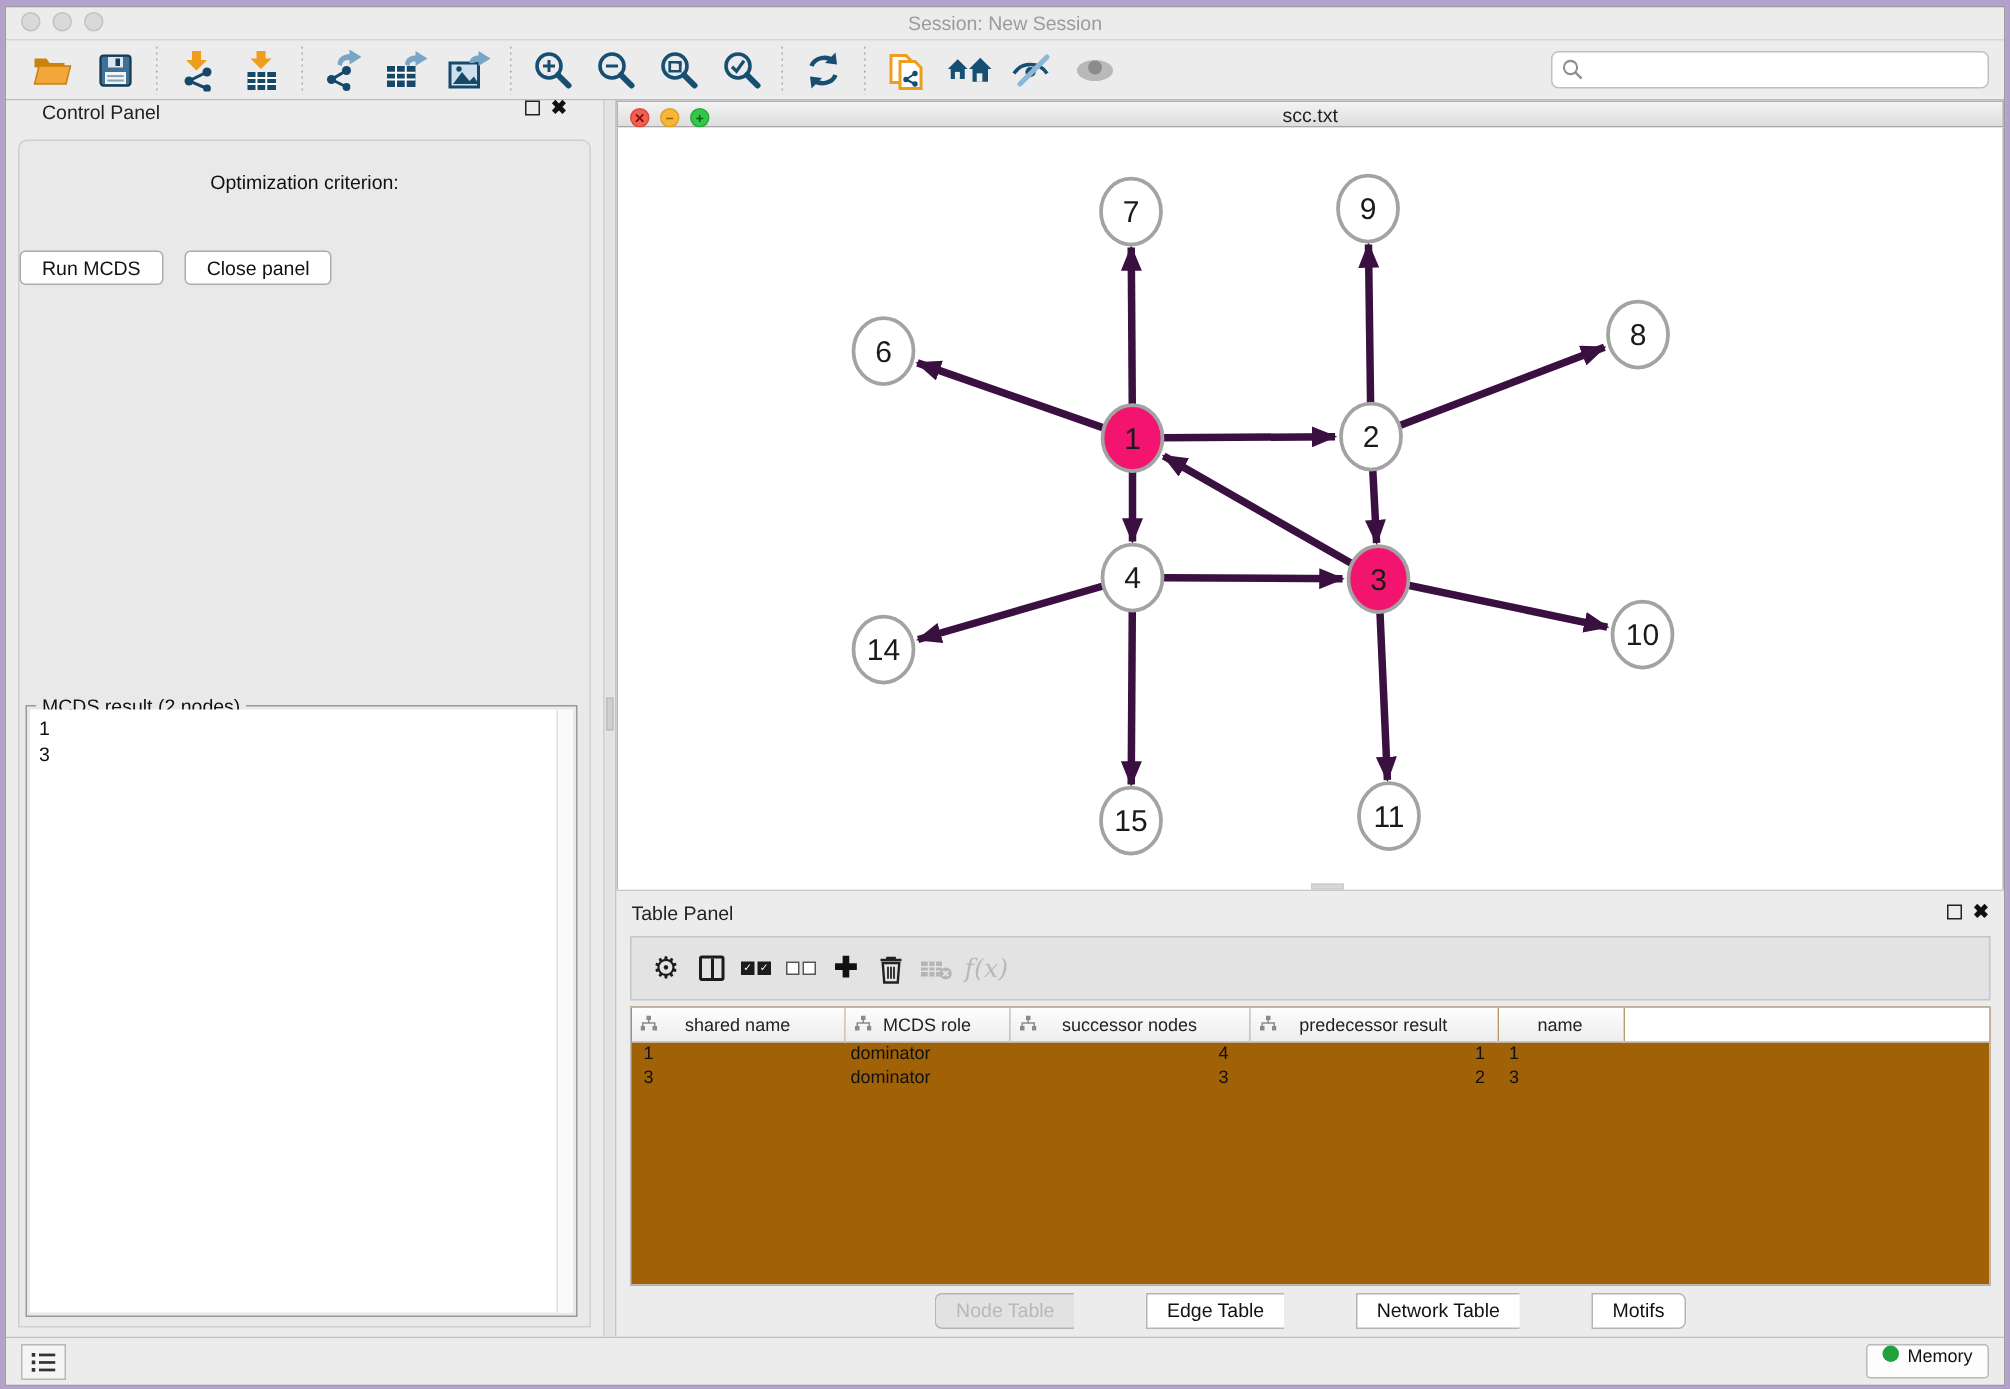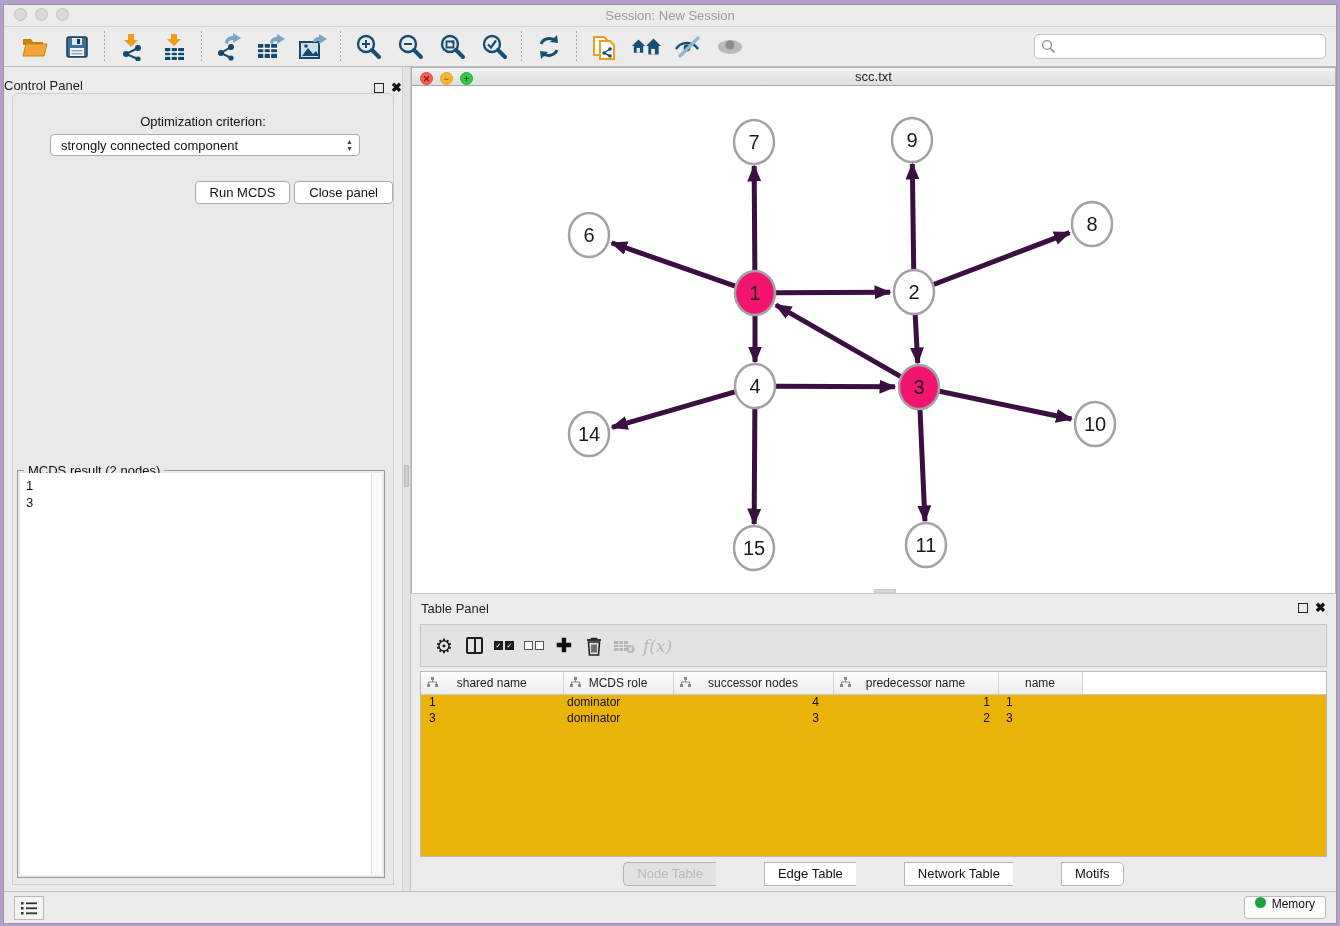--- a/index.html
+++ b/index.html
@@ -24,38 +24,38 @@
   .search-wrap { margin-left:auto; position:relative; }
   .search-wrap input { width:292px; height:25px; border:1px solid #c0c0c0; border-radius:5px;
     background:#fff; padding:0 8px 0 26px; font-size:13px; outline:none; color:#333; }
   .search-glass { position:absolute; left:7px; top:5px; }
 
   
   .main { flex:1; display:flex; min-height:0; }
 
   
   .control-panel { width:398px; display:flex; flex-direction:column; background:#ececec; position:relative; }
-  .panel-header { height:26px; display:flex; align-items:flex-end; padding:0 0; }
+  .panel-header { height:26px; display:flex; align-items:flex-start; padding:0 24px; }
   .panel-header .ph-title { font-size:13px; color:#222; }
   .ph-icons { margin-left:auto; display:flex; gap:7px; align-items:center; }
   .float-box { width:10px; height:10px; border:1.5px solid #222; }
   .close-x { font-size:13px; font-weight:bold; color:#111; line-height:10px; cursor:pointer; }
   .cp-tabs { height:26px; display:flex; justify-content:center; align-items:flex-end; }
   .cp-tab { font-size:13px; padding:3px 14px 4px; background:#fff; border:1px solid #bfbfbf; border-right:none; color:#111; cursor:pointer; }
   .cp-tab:first-child { border-radius:4px 0 0 4px; }
   .cp-tab.last { border-right:1px solid #bfbfbf; border-radius:0 4px 4px 0; }
   .cp-tab.muted { background:#e6e6e6; color:#bdbdbd; border-color:#c7c7c7; }
   .cp-body { flex:1; margin:0 8px 6px 8px; background:#e9e9e9; border:1px solid #cfcfcf;
     border-radius:6px 6px 0 0; position:relative; }
   .opt-label { position:absolute; top:20px; left:0; right:0; text-align:center; font-size:13px; color:#111; }
   .opt-select { position:absolute; top:40px; left:37px; width:310px; height:22px; background:#fff;
     border:1px solid #ababab; border-radius:4px; font-size:13px; color:#111; display:flex; align-items:center;
     padding:0 20px 0 10px; cursor:pointer; }
   .sel-arrows { position:absolute; right:6px; top:3px; display:flex; flex-direction:column; line-height:7px; font-size:7px; color:#444; }
-  .cp-buttons { position:absolute; top:87px; left:0; right:0; display:flex; justify-content:flex-end; gap:4px; }
+  .cp-buttons { position:absolute; top:73px; left:0; right:0; display:flex; justify-content:flex-start; gap:14px; }
   .cp-btn { font-size:13px; padding:3px 14px; background:#fff; border:1px solid #ababab; border-radius:4px; color:#111; cursor:pointer; }
   .result-group { position:absolute; left:4px; right:8px; top:376px; bottom:6px; border:1px solid #9a9a9a; }
   .result-title { position:absolute; top:-8px; left:6px; background:#e9e9e9; padding:0 4px; font-size:13px; color:#111; }
   .result-area { position:absolute; inset:2px; background:#fff; display:flex; }
   .result-text { flex:1; font-size:13px; color:#111; padding:4px 0 0 6px; line-height:17px; white-space:pre; }
   .result-scroll { width:11px; background:#fafafa; border-left:1px solid #e0e0e0; }
 
   
   .splitter { width:9px; background:#e3e3e3; border-left:1px solid #d0d0d0; border-right:1px solid #c6c6c6; position:relative; cursor:col-resize; }
   .splitter .grip { position:absolute; top:398px; left:1px; width:5px; height:22px; background:#cfcfcf; border:1px solid #bdbdbd; }
@@ -86,21 +86,21 @@
   .tpt-icon { height:30px; min-width:30px; padding:0 4px; display:flex; align-items:center; justify-content:center; cursor:pointer; }
   .tpt-icon.disabled { cursor:default; }
   .gear-glyph { font-size:20px; color:#1c1c1c; line-height:20px; }
   .cols-glyph { width:17px; height:17px; border:2px solid #1c1c1c; border-radius:2px; position:relative; }
   .cols-glyph:before { content:""; position:absolute; left:50%; top:0; bottom:0; width:2px; background:#1c1c1c; }
   .chk-pair { display:flex; gap:2px; }
   .chk { width:9px; height:9px; background:#1c1c1c; color:#fff; font-size:7px; line-height:9px; text-align:center; }
   .unchk { width:9px; height:9px; border:1.5px solid #555; background:#fff; }
   .plus-glyph { font-size:19px; font-weight:bold; color:#111; line-height:19px; }
   .fx-glyph { font-family:"DejaVu Serif", serif; font-style:italic; font-size:17px; color:#b9b9b9; }
-  .table-box { margin:4px 9px 0 9px; height:186px; background:#eab308; border:1px solid #b9b9b9; overflow:hidden; }
+  .table-box { margin:4px 9px 0 9px; height:186px; background:#a16207; border:1px solid #b9b9b9; overflow:hidden; }
   table.node-table { border-collapse:collapse; width:100%; table-layout:fixed; }
   .node-table th { height:22px; font-size:12px; font-weight:normal; color:#222;
     background:linear-gradient(#fdfdfd,#ededed); border-bottom:1px solid #c9c9c9; border-right:1px solid #d4d4d4;
     position:relative; text-align:center; }
   .node-table th.noborder { background:#fff; border-right:none; }
   .node-table th .th-icon { position:absolute; left:6px; top:5px; }
   .node-table td { font-size:12px; color:#111; height:16px; padding:0 8px; white-space:nowrap; overflow:hidden; }
   .tp-tabs { position:absolute; left:0; right:0; top:268px; display:flex; justify-content:center;gap:48px; }
   .tp-tab { font-size:13px; padding:3px 13px 4px; background:#fff; border:1px solid #b5b5b5; border-right:none; color:#111; cursor:pointer; }
   .tp-tab:first-child { border-radius:5px 0 0 5px; }
@@ -272,27 +272,20 @@
     <div class="control-panel">
       <div class="panel-header">
         <span class="ph-title">Control Panel</span>
         <span class="ph-icons">
           <span class="float-box"></span>
           <span class="close-x">✖</span>
         </span>
       </div>
       <div class="cp-body">
         <div class="opt-label">Optimization criterion:</div>
-        <div class="opt-select">
-          <span>strongly connected component</span>
-          <span class="sel-arrows">
-              <span>▲</span>
-              <span>▼</span>
-            </span>
-        </div>
         <div class="cp-buttons">
           <button class="cp-btn">Run MCDS</button>
           <button class="cp-btn">Close panel</button>
         </div>
         <div class="result-group">
           <span class="result-title">MCDS result (2 nodes)</span>
           <div class="result-area">
             <div class="result-text" id="result-text">1
 3</div>
             <div class="result-scroll"></div>
@@ -443,21 +436,21 @@
                       <rect x="4" y="0" width="3" height="3" fill="#8a8a8a"></rect>
                       <rect x="0" y="7" width="3" height="3" fill="#8a8a8a"></rect>
                       <rect x="8" y="7" width="3" height="3" fill="#8a8a8a"></rect>
                       <path d="M5.5 3 v2 M1.5 7 v-2 h8 v2" stroke="#8a8a8a" fill="none"></path>
                     </svg><span>successor nodes</span></th>
                   <th><svg class="th-icon" width="11" height="11" viewBox="0 0 11 11">
                       <rect x="4" y="0" width="3" height="3" fill="#8a8a8a"></rect>
                       <rect x="0" y="7" width="3" height="3" fill="#8a8a8a"></rect>
                       <rect x="8" y="7" width="3" height="3" fill="#8a8a8a"></rect>
                       <path d="M5.5 3 v2 M1.5 7 v-2 h8 v2" stroke="#8a8a8a" fill="none"></path>
-                    </svg><span>predecessor name</span></th>
+                    </svg><span>predecessor result</span></th>
                   <th><span>name</span></th>
                   <th class="noborder"></th>
                 </tr>
               </thead>
               <tbody>
                 <tr>
                   <td style="text-align:left;padding:0 8px">1</td>
                   <td style="text-align:left;padding:0 4px">dominator</td>
                   <td style="text-align:right;padding:0 14px 0 4px">4</td>
                   <td style="text-align:right;padding:0 8px 0 4px">1</td>

